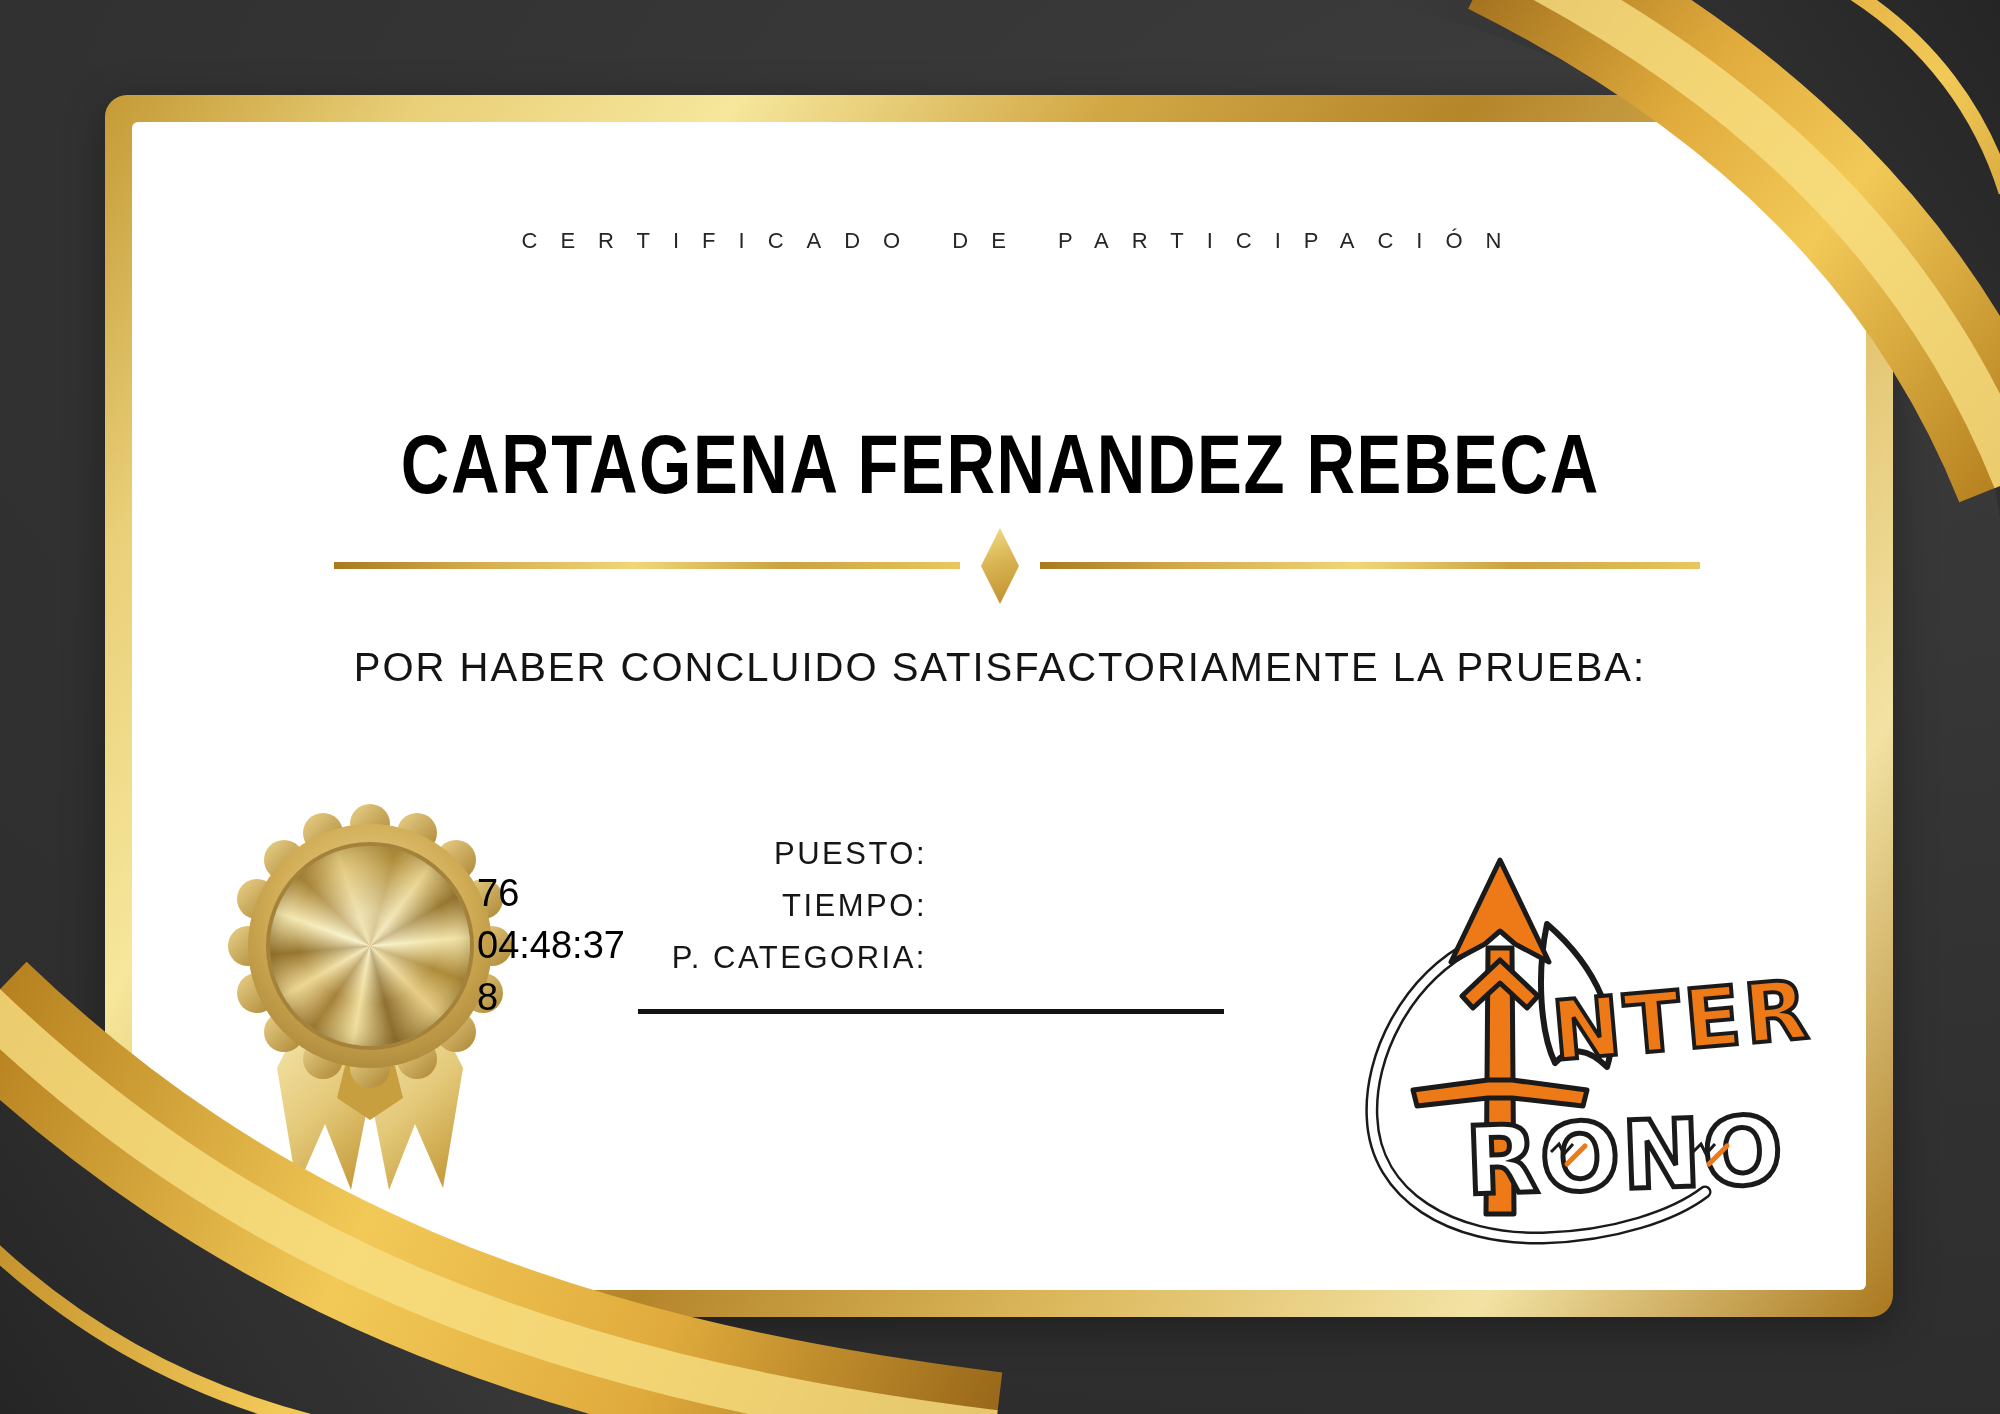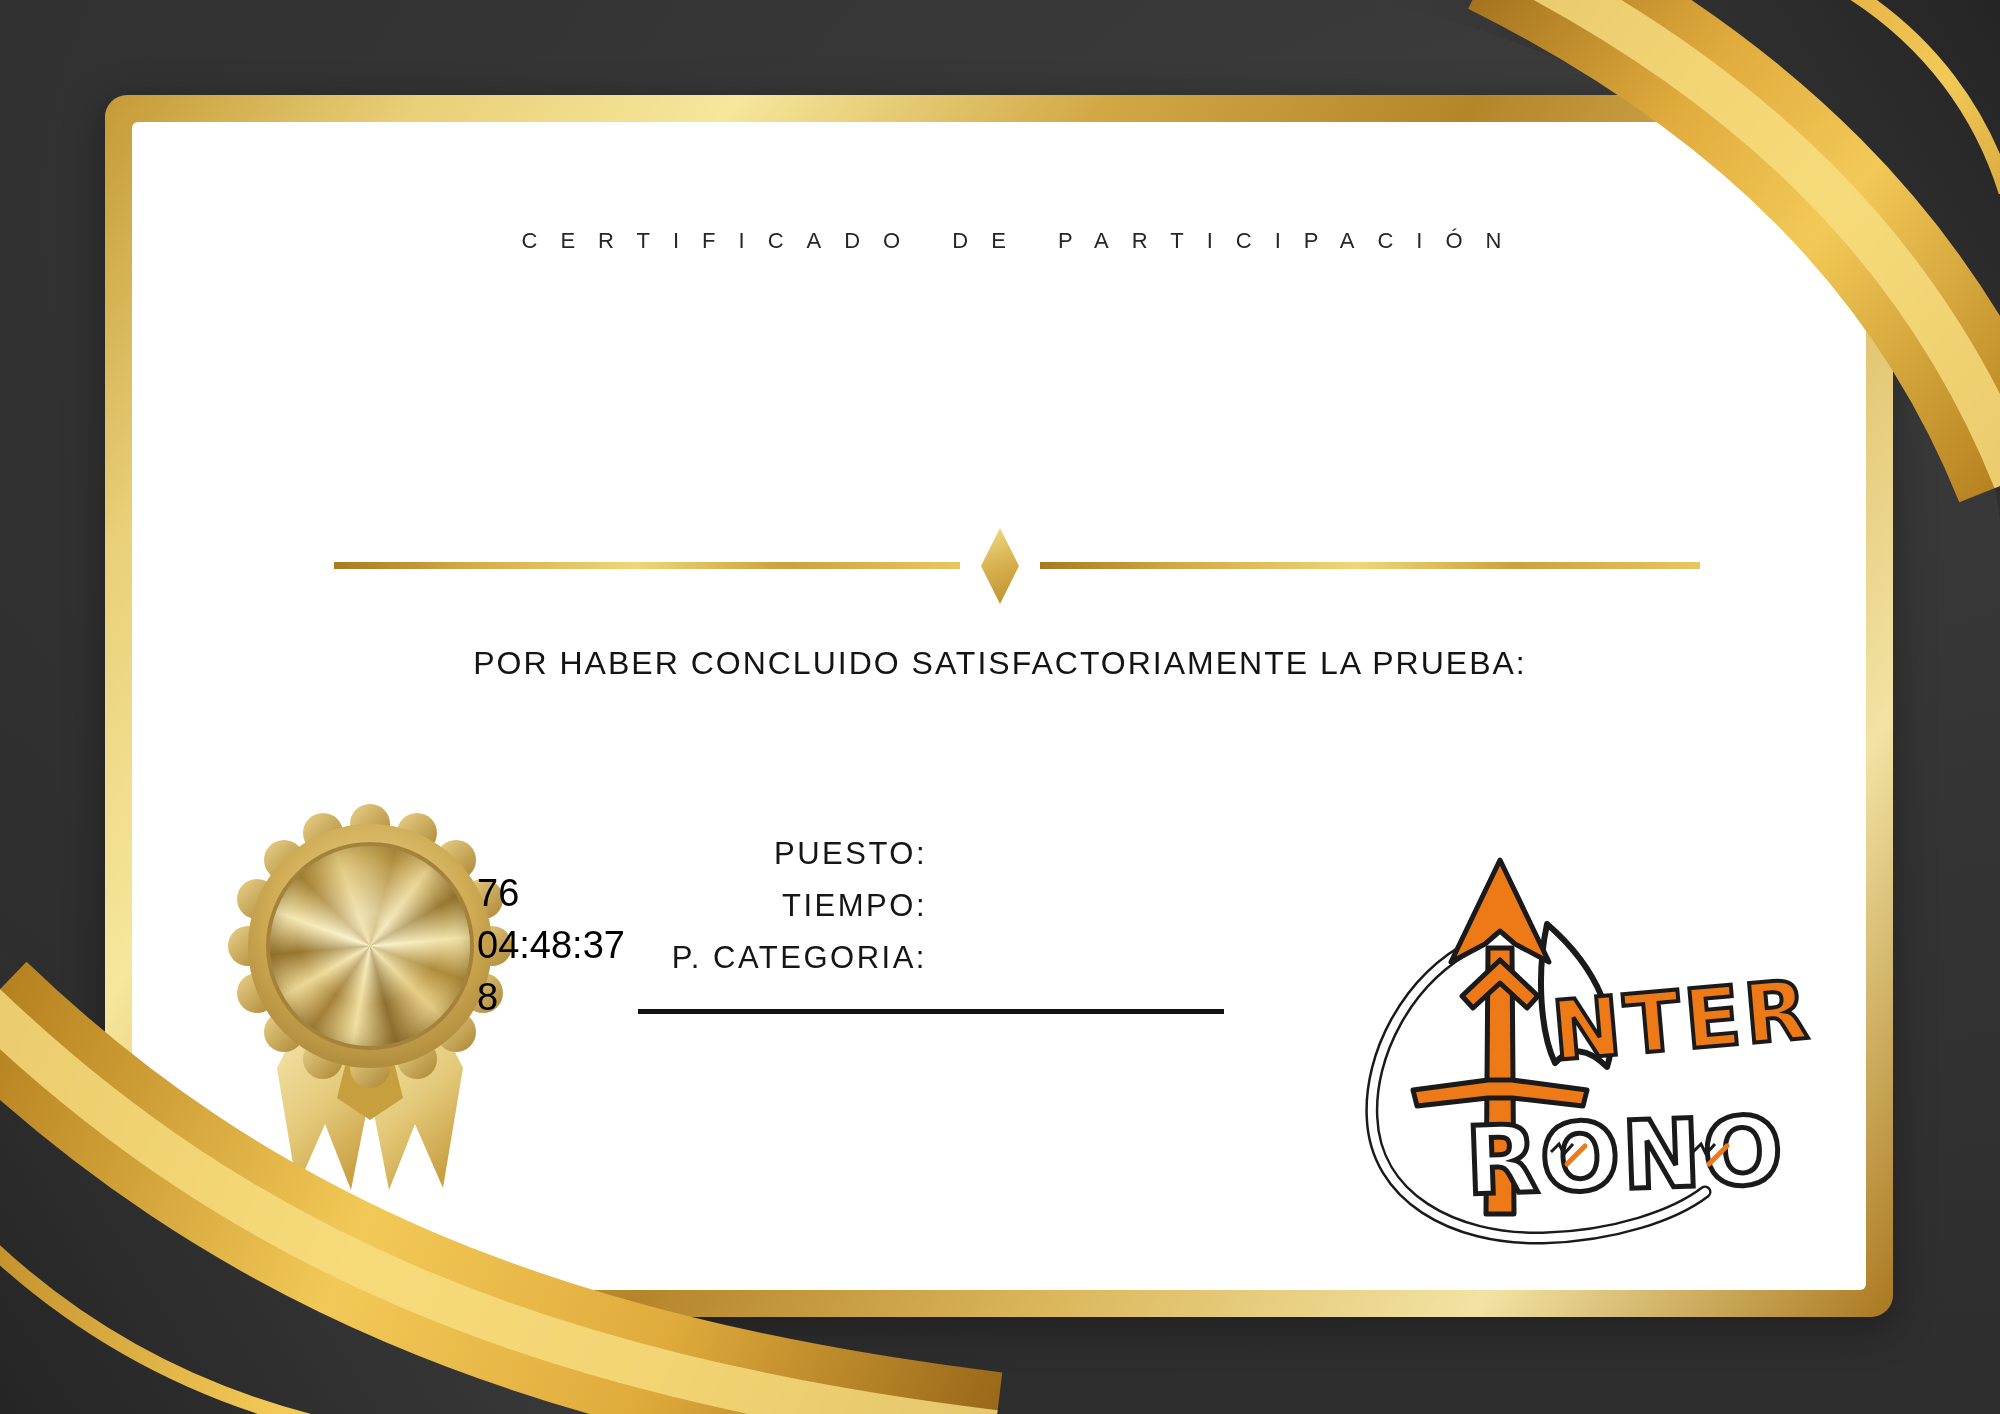--- a/index.html
+++ b/index.html
@@ -32,21 +32,21 @@
     background:linear-gradient(90deg,#a9791f 0%,#d4ab4a 22%,#f0d678 48%,#caa23f 72%,#e9c75f 100%);}
   .gold-line.left{left:334px;width:626px;}
   .gold-line.right{left:1040px;width:660px;}
   .gold-diamond{
     position:absolute;left:981px;top:528px;width:38px;height:76px;
     background:linear-gradient(160deg,#f2dd8a 0%,#d9b452 45%,#bd8f2c 100%);
     clip-path:polygon(50% 0,100% 50%,50% 100%,0 50%);
   }
   .subtitle{
     position:absolute;top:645px;left:0;width:100%;text-align:center;
-    font-size:32px;letter-spacing:2px;color:#141414;font-weight:400;
+    font-size:40px;letter-spacing:2px;color:#141414;font-weight:400;
   }
   
   .stats{position:absolute;left:430px;top:836px;width:820px;}
   .stat-row{display:flex;align-items:baseline;height:52px;flex-direction:column;}
   .stat-label{width:450px;text-align:right;font-size:31px;letter-spacing:2.5px;color:#161616;}
   .stat-value{margin-left:47px;font-size:38px;color:#000;}
   .black-rule{position:absolute;left:638px;top:1009px;width:586px;height:5px;background:#121212;}
   
   .medal{position:absolute;left:225px;top:798px;width:290px;height:400px;}
   .medal svg{position:absolute;left:0;top:0;}
@@ -69,20 +69,23 @@
 <div class="stage">
 
   <div class="frame">
     <div class="paper"></div>
   </div>
 
   <div class="content">
 
     <div class="title">CERTIFICADO DE PARTICIPACIÓN</div>
 
+    <div class="name-row">
+      <span class="name">CARTAGENA FERNANDEZ REBECA</span>
+    </div>
 
     <div class="divider">
       <div class="gold-line left"></div>
       <div class="gold-diamond"></div>
       <div class="gold-line right"></div>
     </div>
 
     <div class="subtitle">POR HABER CONCLUIDO SATISFACTORIAMENTE LA PRUEBA:</div>
 
     <div class="medal">

